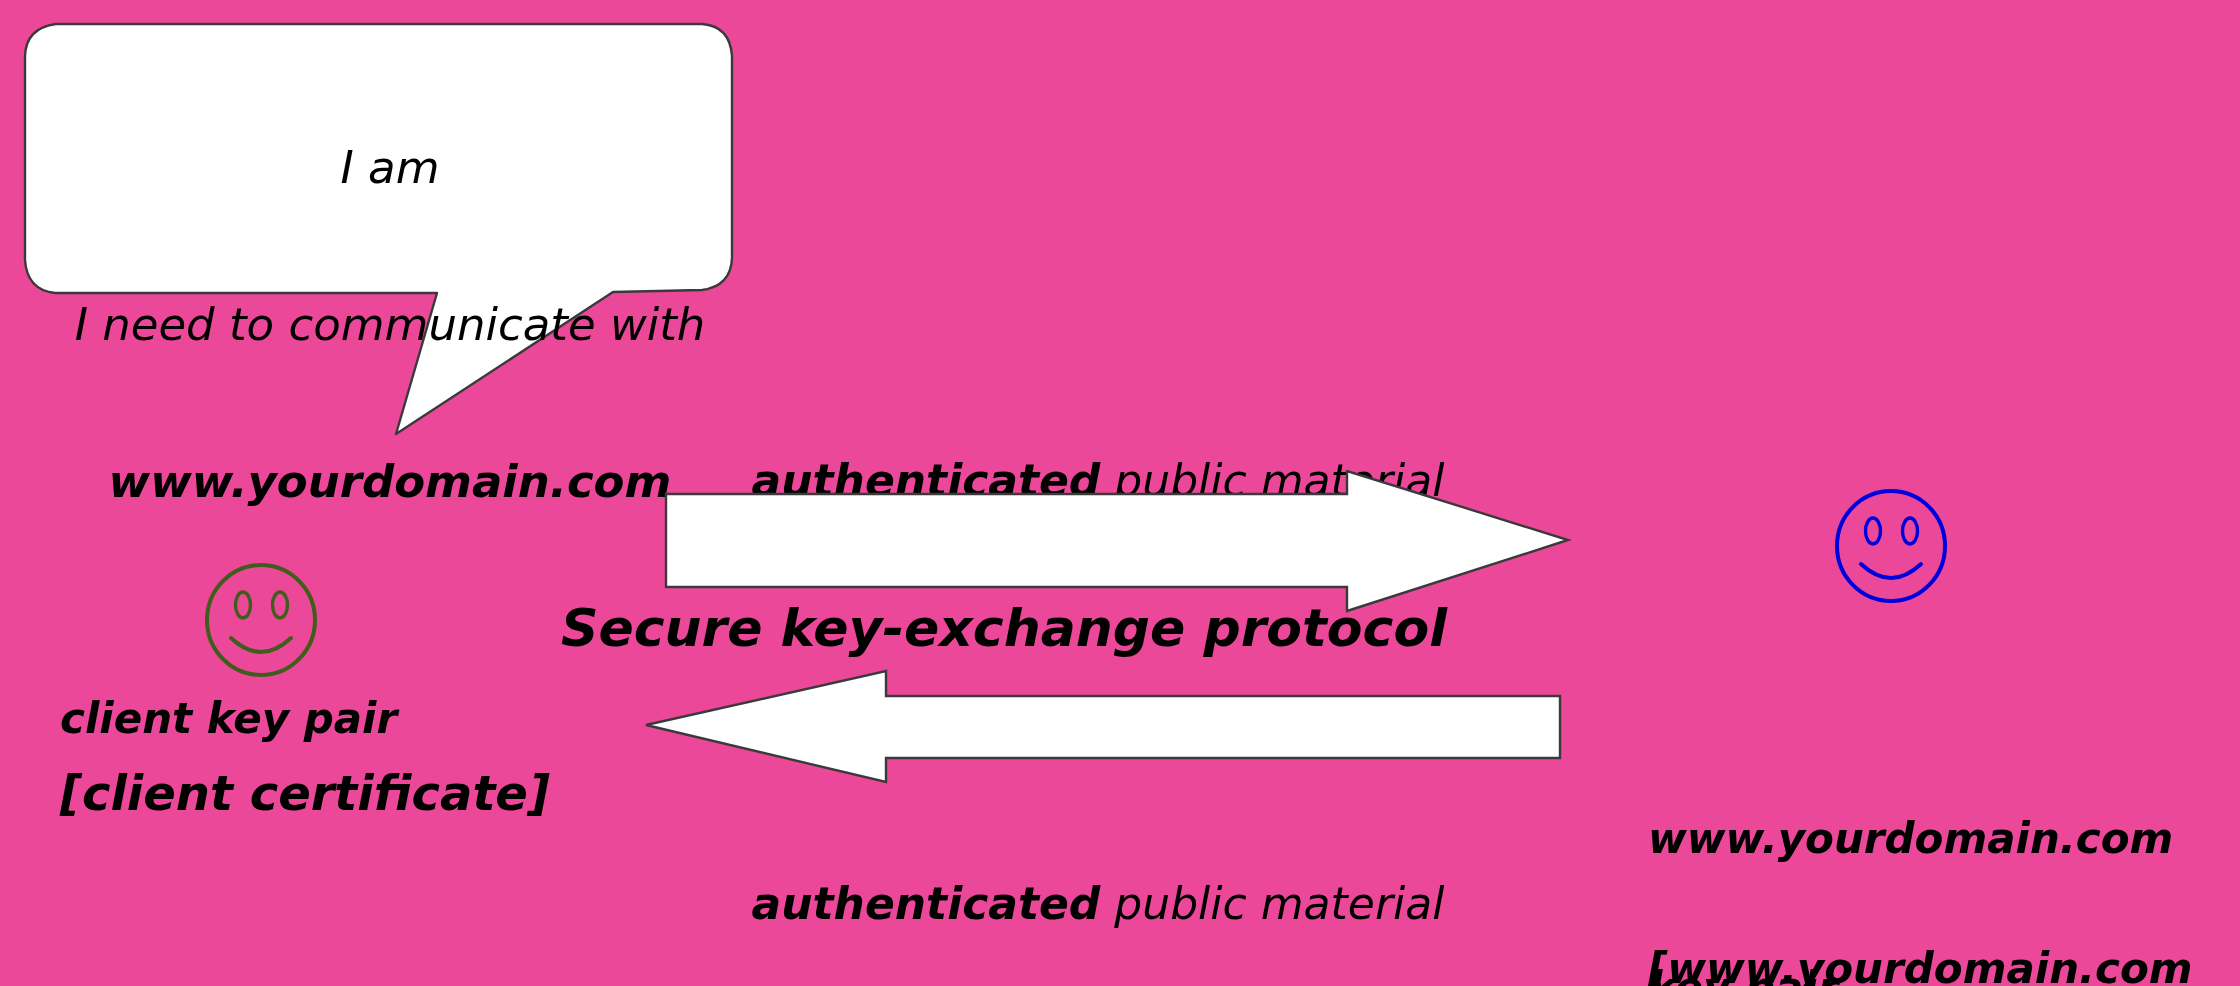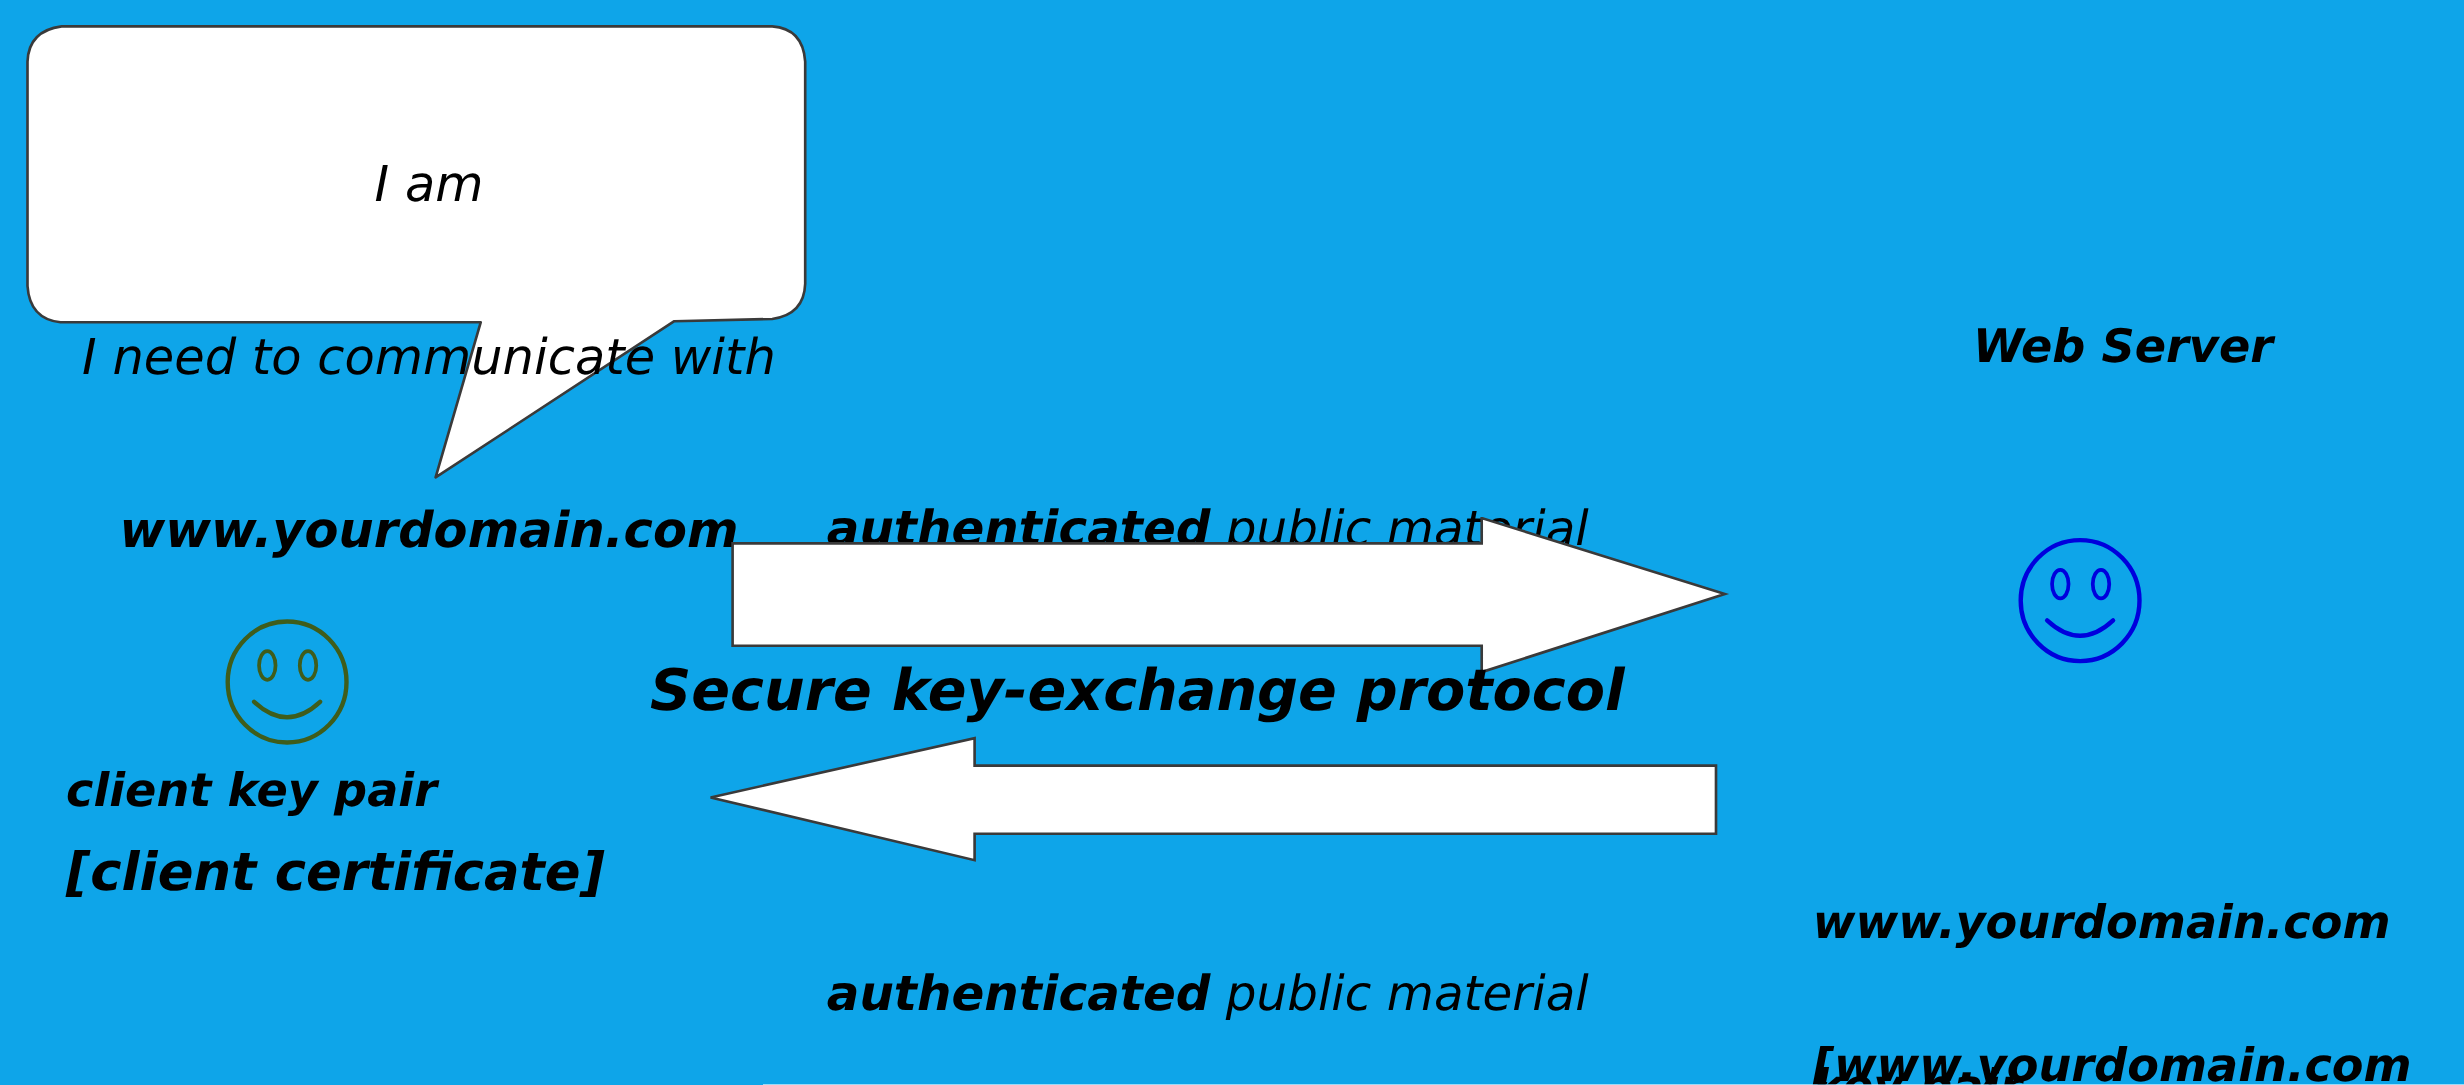--- a/index.html
+++ b/index.html
@@ -4,21 +4,21 @@
 <style>
   html, body {
     margin: 0;
     padding: 0;
     background: #ffffff;
   }
   #canvas {
     position: relative;
     width: 2240px;
     height: 986px;
-    background: #0ea5e9;
+    background: #ec4899;
     overflow: hidden;
     font-family: "DejaVu Sans", sans-serif;
   }
   .abs { position: absolute; }
   svg { display: block; }
 
   .txt {
     position: absolute;
     color: #000000;
     white-space: pre;
@@ -80,24 +80,23 @@
     top: 826px;
     width: 900px;
     text-align: center;
     font-size: 44px;
     font-style: italic;
   }
   .em { font-weight: bold; }
   .reg { font-weight: normal; }
 
   #protocol-title {
-    left: 544px;
+    left: 561px;
     top: 598px;
     width: 980px;
-    text-align: center;
     font-size: 52px;
     font-weight: bold;
     font-style: italic;
   }
 
   
   #server-title {
     left: 1620px;
     top: 290px;
     width: 620px;
@@ -194,21 +193,20 @@
              L 6 65
              L 246 122
              L 246 98
              L 920 98 Z" fill="#ffffff" stroke="#3a3a3a" stroke-width="2.4" stroke-linejoin="miter"></path>
   </svg>
 
   <div class="txt" id="label-bottom">
     <span class="em">authenticated</span><span class="reg"> public material</span>
   </div>
 
-  <div class="txt" id="server-title">Web Server</div>
 
   <svg class="abs" style="left:1818px; top:478px;" width="146" height="136" viewBox="0 0 146 136">
     <ellipse cx="73" cy="68" rx="54" ry="55" fill="none" stroke="#0000dd" stroke-width="4"></ellipse>
     <ellipse cx="55" cy="53" rx="7.5" ry="13" fill="none" stroke="#0000dd" stroke-width="3.4"></ellipse>
     <ellipse cx="92" cy="53" rx="7.5" ry="13" fill="none" stroke="#0000dd" stroke-width="3.4"></ellipse>
     <path d="M 43 86 Q 73 114 103 86" fill="none" stroke="#0000dd" stroke-width="4" stroke-linecap="round"></path>
   </svg>
 
   <div class="txt" id="server-keypair">
     <div>www.yourdomain.com</div>

